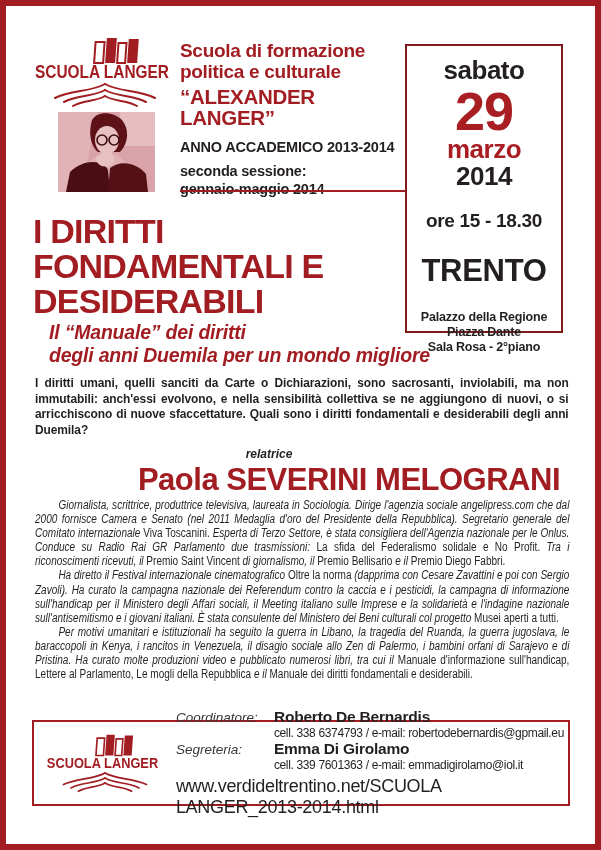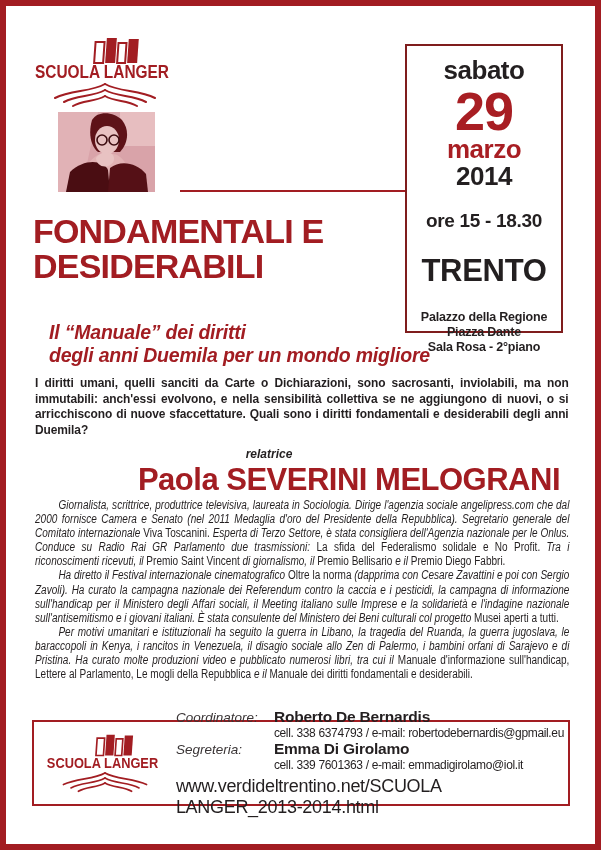--- a/index.html
+++ b/index.html
@@ -108,38 +108,49 @@
       <ellipse cx="49" cy="28" rx="12" ry="14" fill="#E8C2C2"></ellipse>
       <circle cx="44" cy="28" r="5" fill="none" stroke="#3B0B0F" stroke-width="1.6"></circle>
       <circle cx="56" cy="28" r="5" fill="none" stroke="#3B0B0F" stroke-width="1.6"></circle>
       <path d="M30,52 C38,42 44,40 49,44 C54,40 62,42 68,52 L70,80 L28,80 Z" fill="#E1B2B4"></path>
       <path d="M12,60 C26,46 46,48 50,58 L52,80 L8,80 Z" fill="#4A0D12"></path>
       <path d="M52,56 C62,48 78,50 88,62 L90,80 L50,80 Z" fill="#551016"></path>
       <path d="M38,46 C42,40 50,38 54,42 C58,46 56,52 50,54 C44,56 38,52 38,46 Z" fill="#E8C2C2"></path>
     </svg>
   </div>
 
+  <div class="abs school-info">
+    <div class="school-red">Scuola di formazione</div>
+    <div class="school-red">politica e culturale</div>
+    <div class="school-name">“ALEXANDER LANGER”</div>
+    <div class="school-black anno">ANNO ACCADEMICO 2013-2014</div>
+    <div class="school-black sess">
+      <div>seconda sessione:</div>
+      <div>gennaio-maggio 2014</div>
+    </div>
+  </div>
 
   <div class="abs header-rule"></div>
 
   <div class="abs date-box">
     <div class="d-day">sabato</div>
     <div class="d-num">29</div>
     <div class="d-month">marzo</div>
     <div class="d-year">2014</div>
     <div class="d-time">ore 15 - 18.30</div>
     <div class="d-city">TRENTO</div>
     <div class="d-venue">
       <div>Palazzo della Regione</div>
       <div>Piazza Dante</div>
       <div>Sala Rosa - 2°piano</div>
     </div>
   </div>
 
   <div class="abs title-block">
+    <div>I DIRITTI</div>
     <div>FONDAMENTALI E</div>
     <div>DESIDERABILI</div>
   </div>
   <div class="abs subtitle">
     <div>Il “Manuale” dei diritti</div>
     <div>degli anni Duemila per un mondo migliore</div>
   </div>
 
   <div class="abs intro">I diritti umani, quelli sanciti da Carte o Dichiarazioni, sono sacrosanti, inviolabili, ma non immutabili: anch'essi evolvono, e nella sensibilità collettiva se ne aggiungono di nuovi, o si arricchiscono di nuove sfaccettature. Quali sono i diritti fondamentali e desiderabili degli anni Duemila?</div>
 

